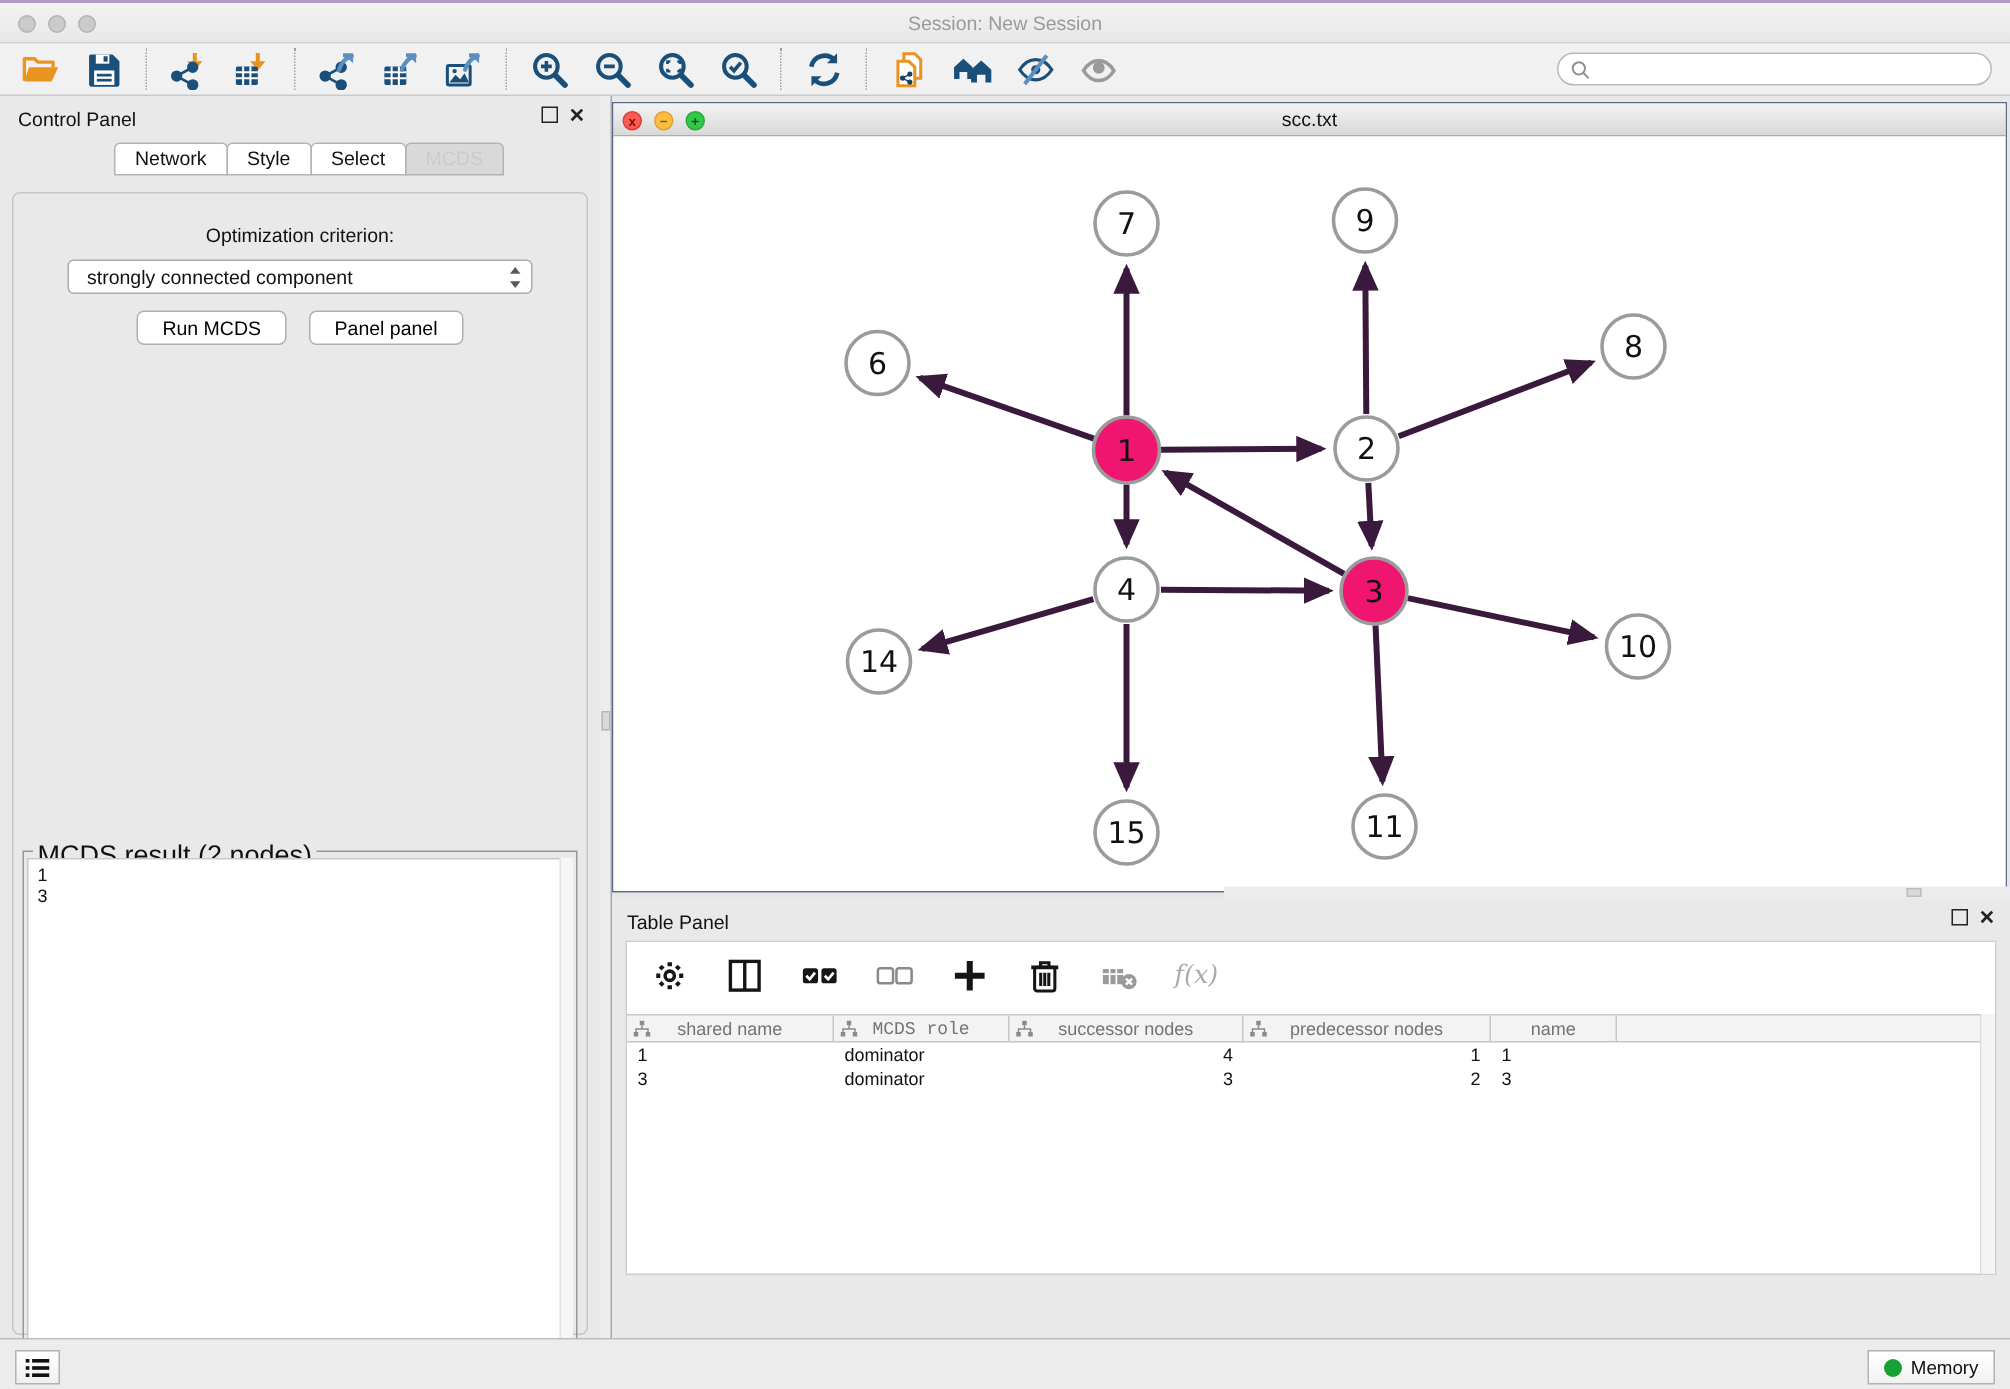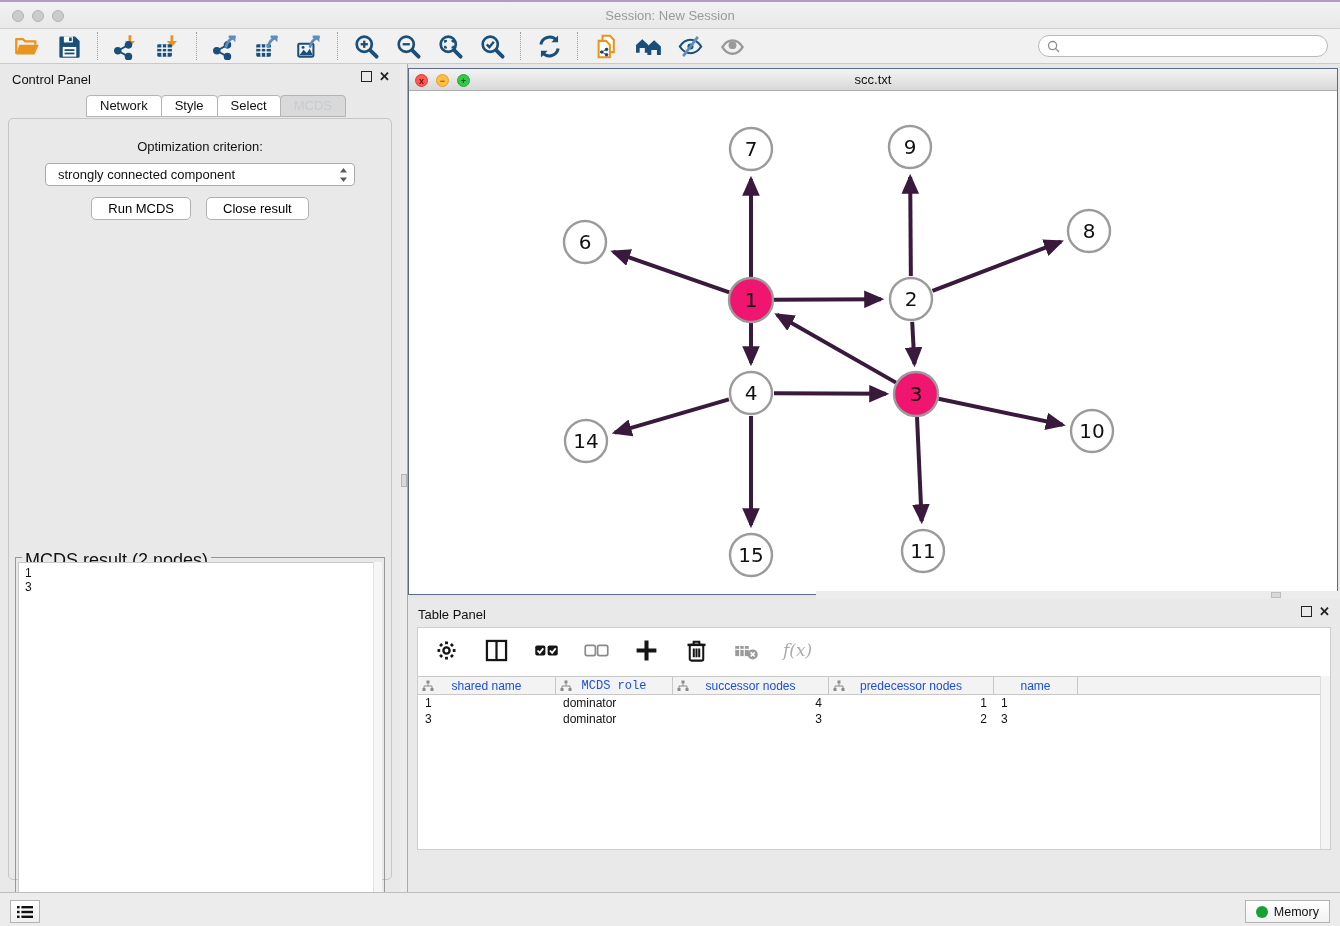--- a/index.html
+++ b/index.html
@@ -27,25 +27,25 @@
                border:1px solid #b9b9b9; border-radius:11px; display:flex; align-items:center; padding:0 8px; }
   .searchbox input { border:none; outline:none; flex:1; font-size:12px; background:transparent; margin-left:5px; }
 
   
   .control-panel { position:absolute; left:0; top:62px; width:400px; height:828px; background:#e9e9e9; }
   .cp-header { position:relative; height:30px;padding-left:36px; }
   .panel-title { position:absolute; left:12px; top:8px; font-size:13px; color:#111; }
   .panel-btns { position:absolute; right:10px; top:7px; display:flex; gap:7px; align-items:center; }
   .float-btn { width:11px; height:11px; border:1.5px solid #222; background:transparent; }
   .close-btn { font-size:13px; font-weight:bold; color:#222; line-height:11px; }
-  .cp-tabs { position:absolute; left:86px; top:31px; display:flex; }
+  .cp-tabs { position:absolute; left:76px; top:31px; display:flex; }
   .cp-tab { height:22px; padding:0 13px; background:#fff; border:1px solid #b4b4b4; margin-right:-1px;
             border-radius:4px 4px 0 0; font-size:13px; line-height:20px; color:#111; position:relative; z-index:2; }
   .cp-tab.active { background:#d9d9d9; color:#c7ccd1; z-index:1; }
-  .cp-content { position:absolute; left:8px; top:54px; width:384px; height:762px;
+  .cp-content { position:absolute; left:8px; top:64px; width:384px; height:762px;
                 background:#e9e9e9; border:1px solid #c6c6c6; border-radius:5px; }
   .opt-label { text-align:center; margin-top:20px; font-size:13px; }
   .criterion { margin:9px auto 0; width:310px; height:23px; background:#fff; border:1px solid #ababab;
                border-radius:4px; display:flex; align-items:center; padding:0 6px 0 12px; font-size:13px;justify-content:center; }
   .criterion .val { flex:1; }
   .btn-row { display:flex; justify-content:center; gap:15px; margin-top:11px; }
   .ui-btn { height:23px; padding:0 16px; background:#fff; border:1px solid #b0b0b0; border-radius:5px;
             font-size:13px; font-family:"Liberation Sans",sans-serif; }
   .result-group { position:absolute; left:6px; top:438px; width:370px; height:378px;
                   border:1px solid #979797; }
@@ -80,21 +80,21 @@
   
   .table-panel { position:absolute; left:0; top:535px; width:932px; height:293px; background:#e9e9e9; }
   .tp-header { position:relative; height:27px; }
   .tp-box { position:absolute; left:9px; top:28px; width:914px; height:223px; background:#fff;
             border:1px solid #cdcdcd; }
   .tp-toolbar { display:flex; align-items:center; height:44px; padding-left:15px; gap:23px; }
   .fx-label { font-family:"DejaVu Serif", serif; font-style:italic; font-size:17px; color:#ababab; }
   .tp-table { position:absolute; left:0; top:48px; right:10px; bottom:0; }
   .tbl-head { display:flex; border-top:1px solid #c8c8c8; border-bottom:1px solid #c8c8c8; background:#f3f3f3; height:19px; }
   .th-cell { position:relative; border-right:1px solid #c8c8c8; font-size:12px; display:flex;
-             align-items:center; justify-content:center; color:#1d4ed8; }
+             align-items:center; justify-content:center; color:#737373; }
   .th-cell .mini { position:absolute; left:4px; top:3px; }
   .tbl-row { display:flex; height:16px; }
   .td-cell { font-size:12px; padding:1px 7px 0; overflow:hidden; white-space:nowrap; }
   .tp-scroll { position:absolute; right:0; top:48px; bottom:0; width:10px; background:#f4f4f4; border-left:1px solid #ddd; }
   .tp-tabs { position:absolute; left:0; right:0; top:262px; display:flex; justify-content:center; }
   .tp-tab { height:24px; padding:0 15px; line-height:22px; background:#fff; border:1px solid #b5b5b5;
             margin-right:-1px; font-size:13px; font-weight:bold; color:#111; }
   .tp-tab:first-child { border-radius:6px 0 0 6px; }
   .tp-tab:last-child { border-radius:0 6px 6px 0; }
   .tp-tab.active { background:#d6d6d6; color:#b9b9b9; }
@@ -375,21 +375,21 @@
       <div class="opt-label">Optimization criterion:</div>
       <div class="criterion">
         <span class="val">strongly connected component</span>
         <svg width="9" height="16" viewBox="0 0 9 16">
           <path d="M4.5 1L8 5.5H1z" fill="#5a5a5a"></path>
             <path d="M4.5 15L1 10.5H8z" fill="#5a5a5a"></path>
         </svg>
       </div>
       <div class="btn-row">
         <button class="ui-btn">Run MCDS</button>
-        <button class="ui-btn">Close result</button>
+        <button class="ui-btn">Panel panel</button>
       </div>
       <div class="result-group">
         <span class="result-label">MCDS result (2 nodes)</span>
         <div class="result-area" id="result-area">1
 3</div>
         <div class="result-scroll"></div>
       </div>
     </div>
   </div>
 

